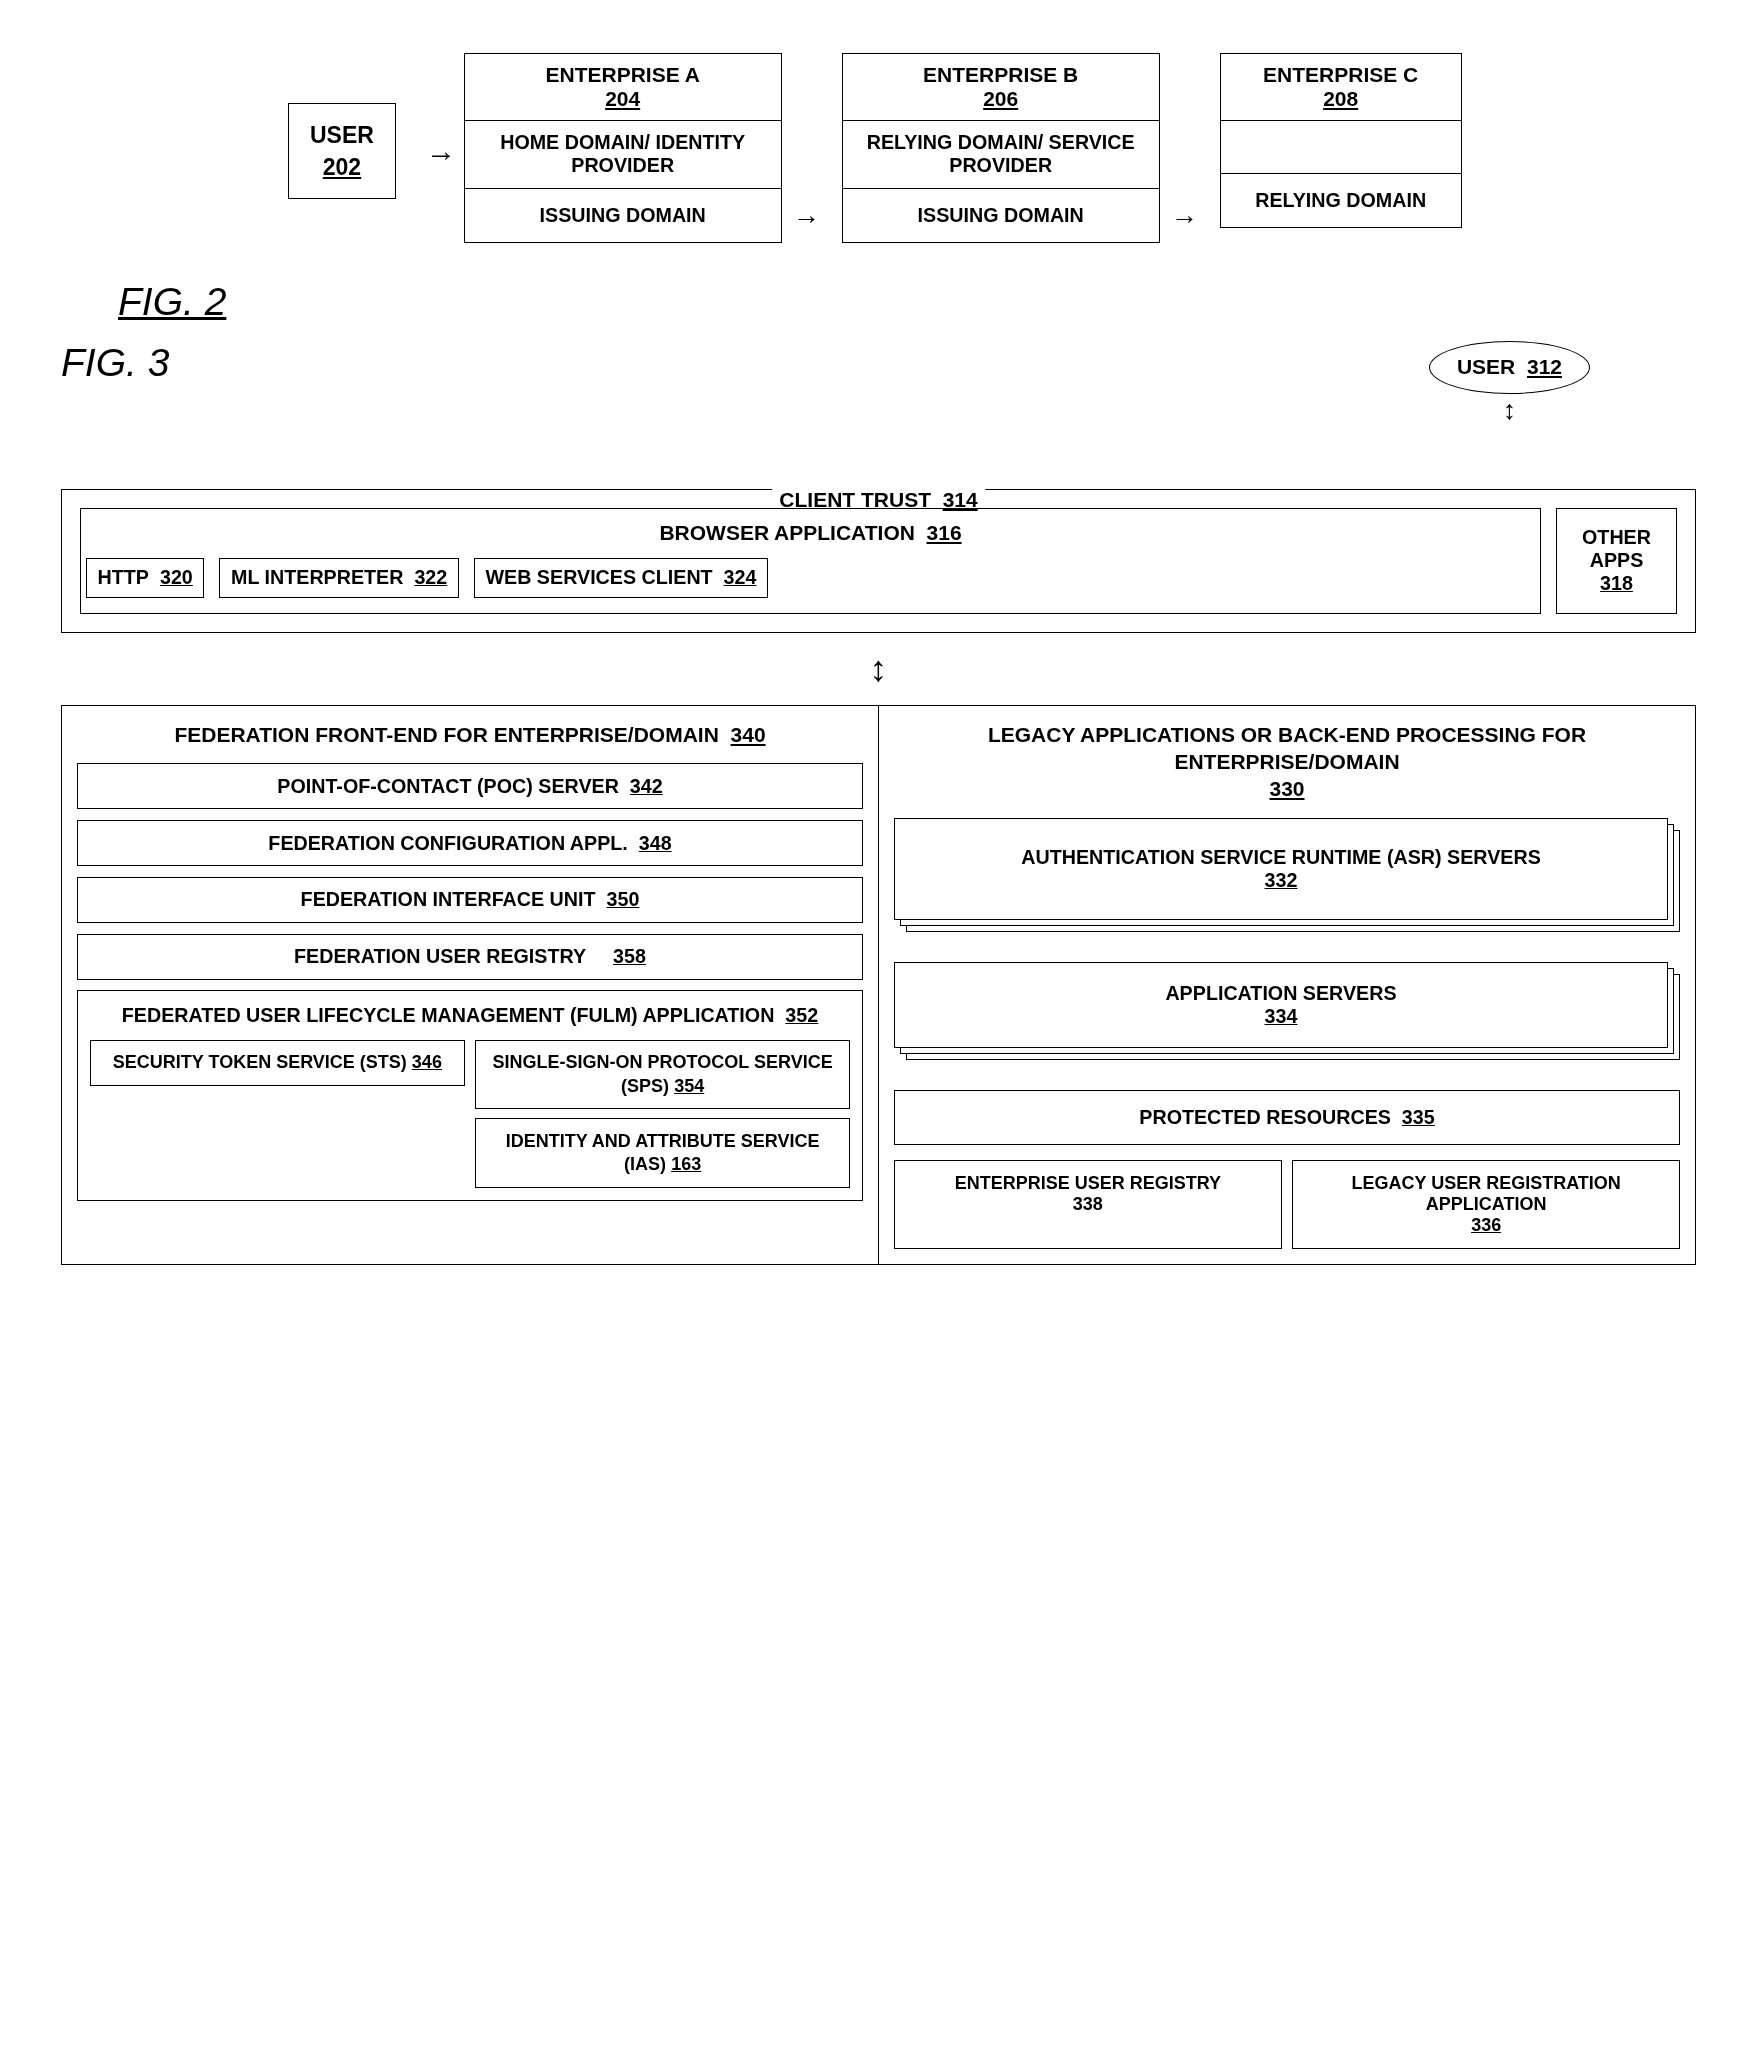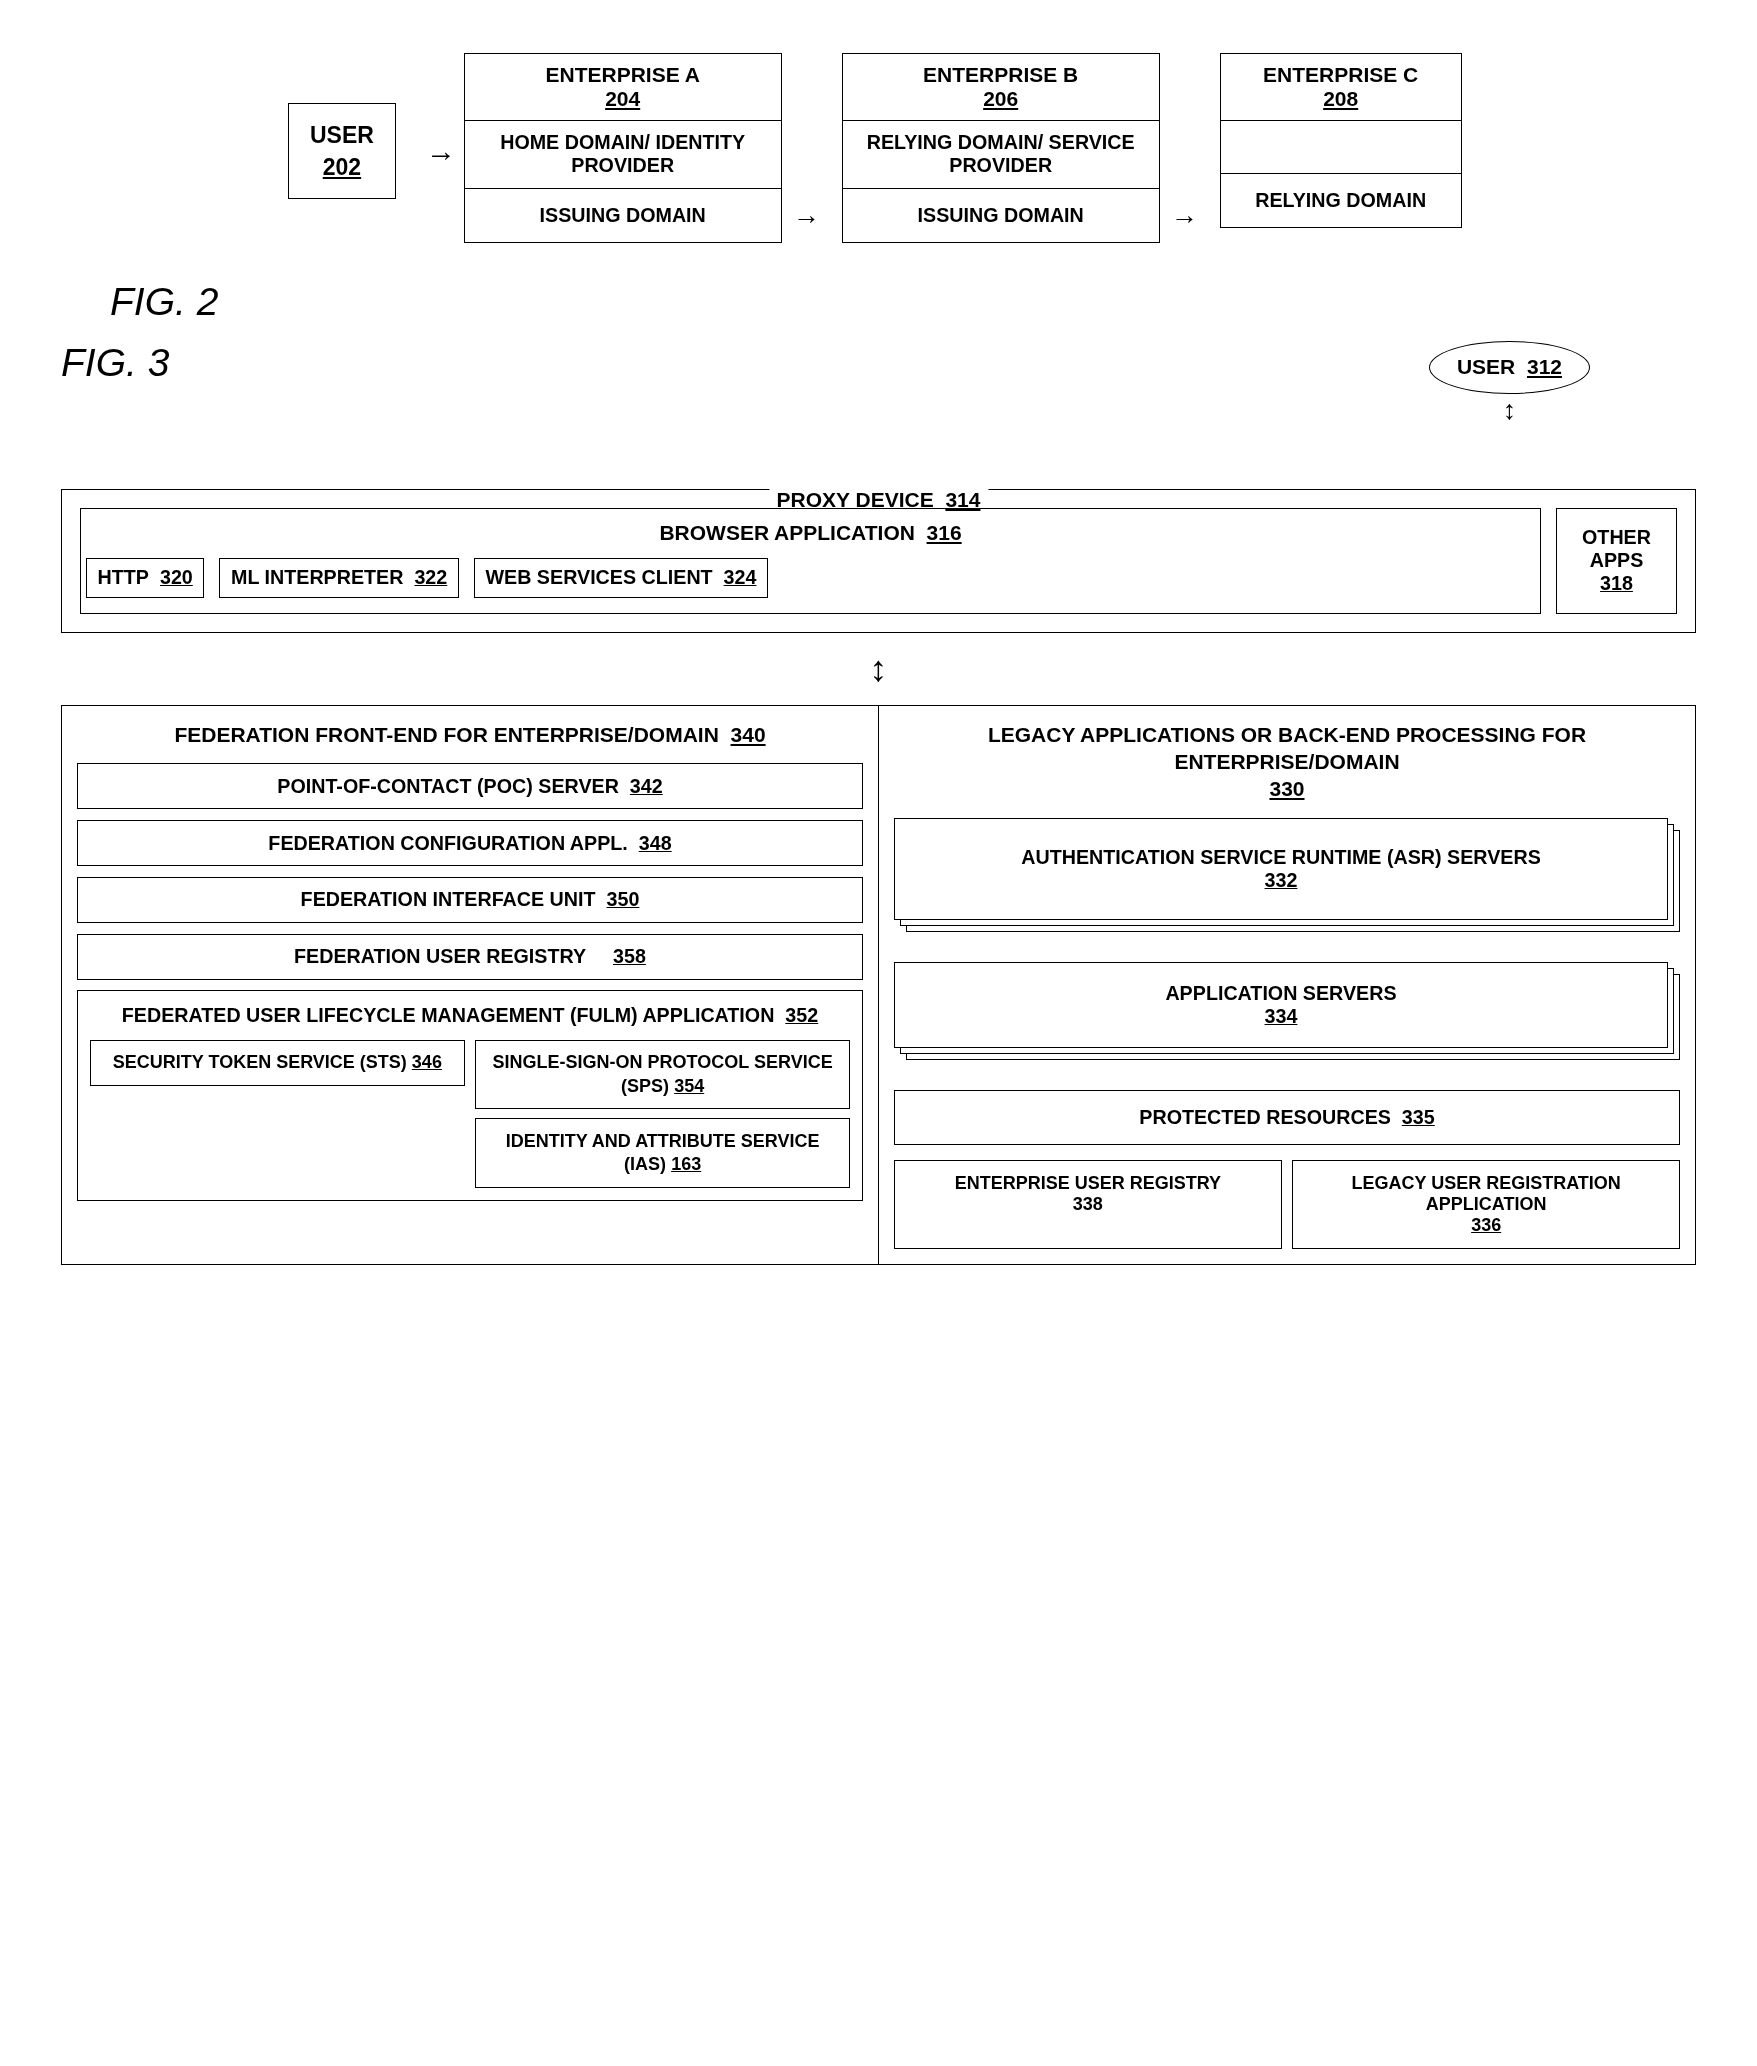--- a/index.html
+++ b/index.html
@@ -29,22 +29,23 @@
     .fig2-container {
       position: relative;
       width: 100%;
       margin-bottom: 91px;
     }
     .fig2-label {
       font-size: 39px;
       font-style: italic;
       font-weight: normal;
       position: absolute;
-      left: 49px;
+      left: 57px;
       top: 235px;
+      text-decoration: underline;
     }
     .user-box {
       border: 1.5px solid #000;
       padding: 15px 21px;
       font-size: 23px;
       font-weight: bold;
       text-align: center;
       line-height: 1.4;
       align-self: center;
       margin-right: 15px;
@@ -305,21 +306,21 @@
     <div style="margin-right:106px; display:flex; flex-direction:column; align-items:center;">
       <div class="oval">
         <span>USER</span>&nbsp;&nbsp;<span style="text-decoration:underline;">312</span>
       </div>
       <div style="font-size:27px; margin:1.5px 0;">↕</div>
     </div>
   </div>
 
   <div class="client-device-outer">
     <div class="client-device-title">
-      <span>PROXY DEVICE</span>&nbsp;&nbsp;<span class="underline">314</span>
+      <span>CLIENT TRUST</span>&nbsp;&nbsp;<span class="underline">314</span>
     </div>
 
     <div class="browser-app-box">
       <div class="browser-app-title">
         <span>BROWSER APPLICATION</span>&nbsp;&nbsp;<span style="text-decoration:underline;">316</span>
       </div>
       <div class="browser-components">
         <div class="box">
           <span>HTTP</span>&nbsp;&nbsp;<span style="text-decoration:underline;">320</span>
         </div>

